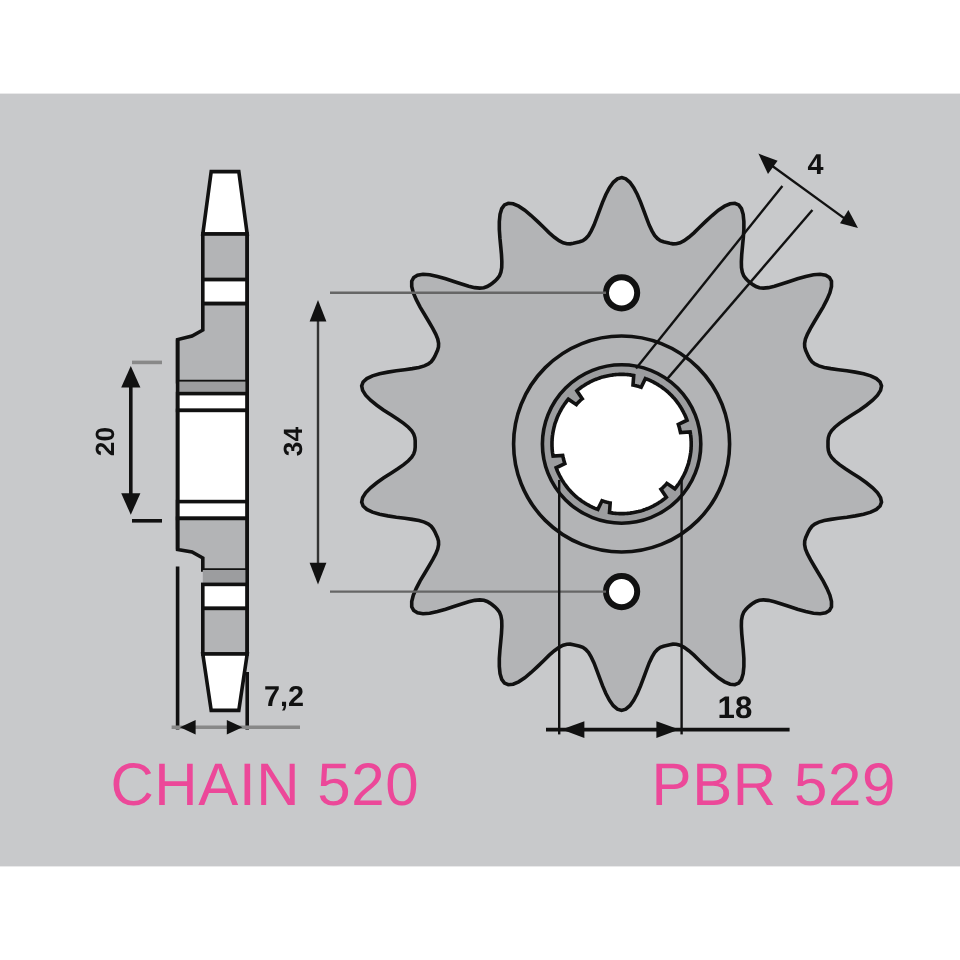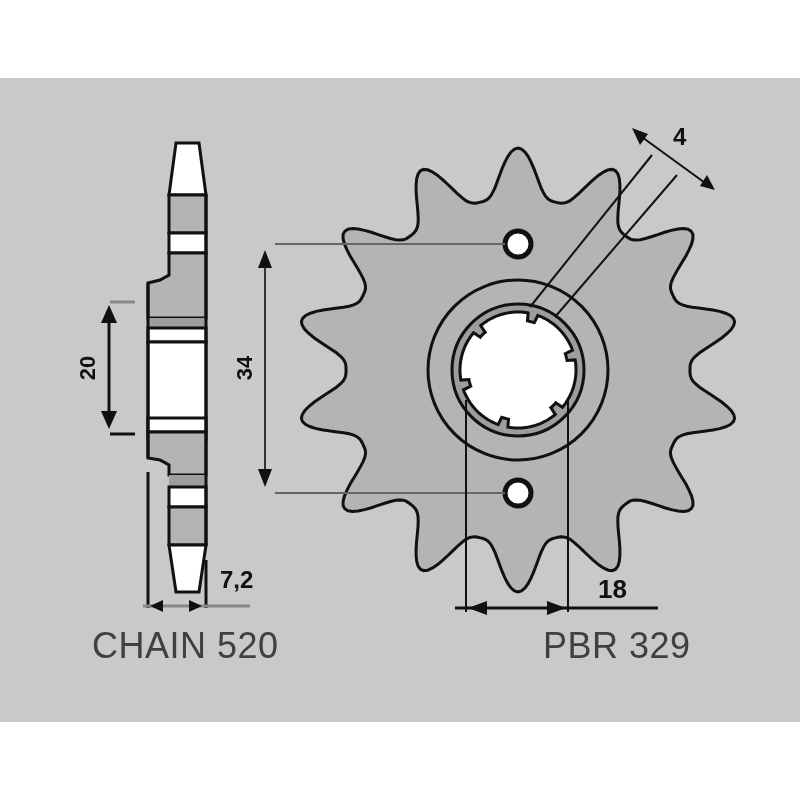--- a/index.html
+++ b/index.html
@@ -1,20 +1,20 @@
 <!DOCTYPE html>
 <html><head>
 <meta charset="utf-8">
 <style>
   html, body { margin: 0; padding: 0; background: #ffffff; }
   body { width: 800px; height: 800px; position: relative; overflow: hidden; }
   .panel { position: absolute; left: 0; top: 78px; width: 800px; height: 644px; background: #c8c9cb; }
   svg.drawing { position: absolute; left: 0; top: 0; width: 800px; height: 800px; }
   .lbl { font-family: "Liberation Sans", sans-serif; font-weight: bold; fill: #111; }
-  .caption { position: absolute; font-family: "Liberation Sans", sans-serif; font-size: 36px; color: #404040; letter-spacing: 0.5px; }
+  .caption { position: absolute; font-family: "Liberation Sans", sans-serif; font-size: 50px; color: #ec4899; letter-spacing: 0.5px; }
 </style>
 </head>
 <body>
 
 <div class="panel"></div>
 
 <svg class="drawing" viewBox="0 0 800 800">
 
   <g stroke="#111" stroke-width="3" fill="none">
 
@@ -94,13 +94,13 @@
     <line x1="466" y1="400" x2="466" y2="612"></line>
     <line x1="568" y1="400" x2="568" y2="612"></line>
     <line x1="455" y1="608" x2="658" y2="608" stroke-width="3"></line>
     <polygon points="468,608 487,601 487,615" fill="#111" stroke="none"></polygon>
     <polygon points="566,608 547,601 547,615" fill="#111" stroke="none"></polygon>
     <text class="lbl" x="598" y="598" font-size="26" stroke="none">18</text>
   </g>
 </svg>
 
 <div class="caption" style="left:92px; top:625px;">CHAIN 520</div>
-<div class="caption" style="left:543px; top:625px;">PBR 329</div>
+<div class="caption" style="left:543px; top:625px;">PBR 529</div>
 
 </body></html>

